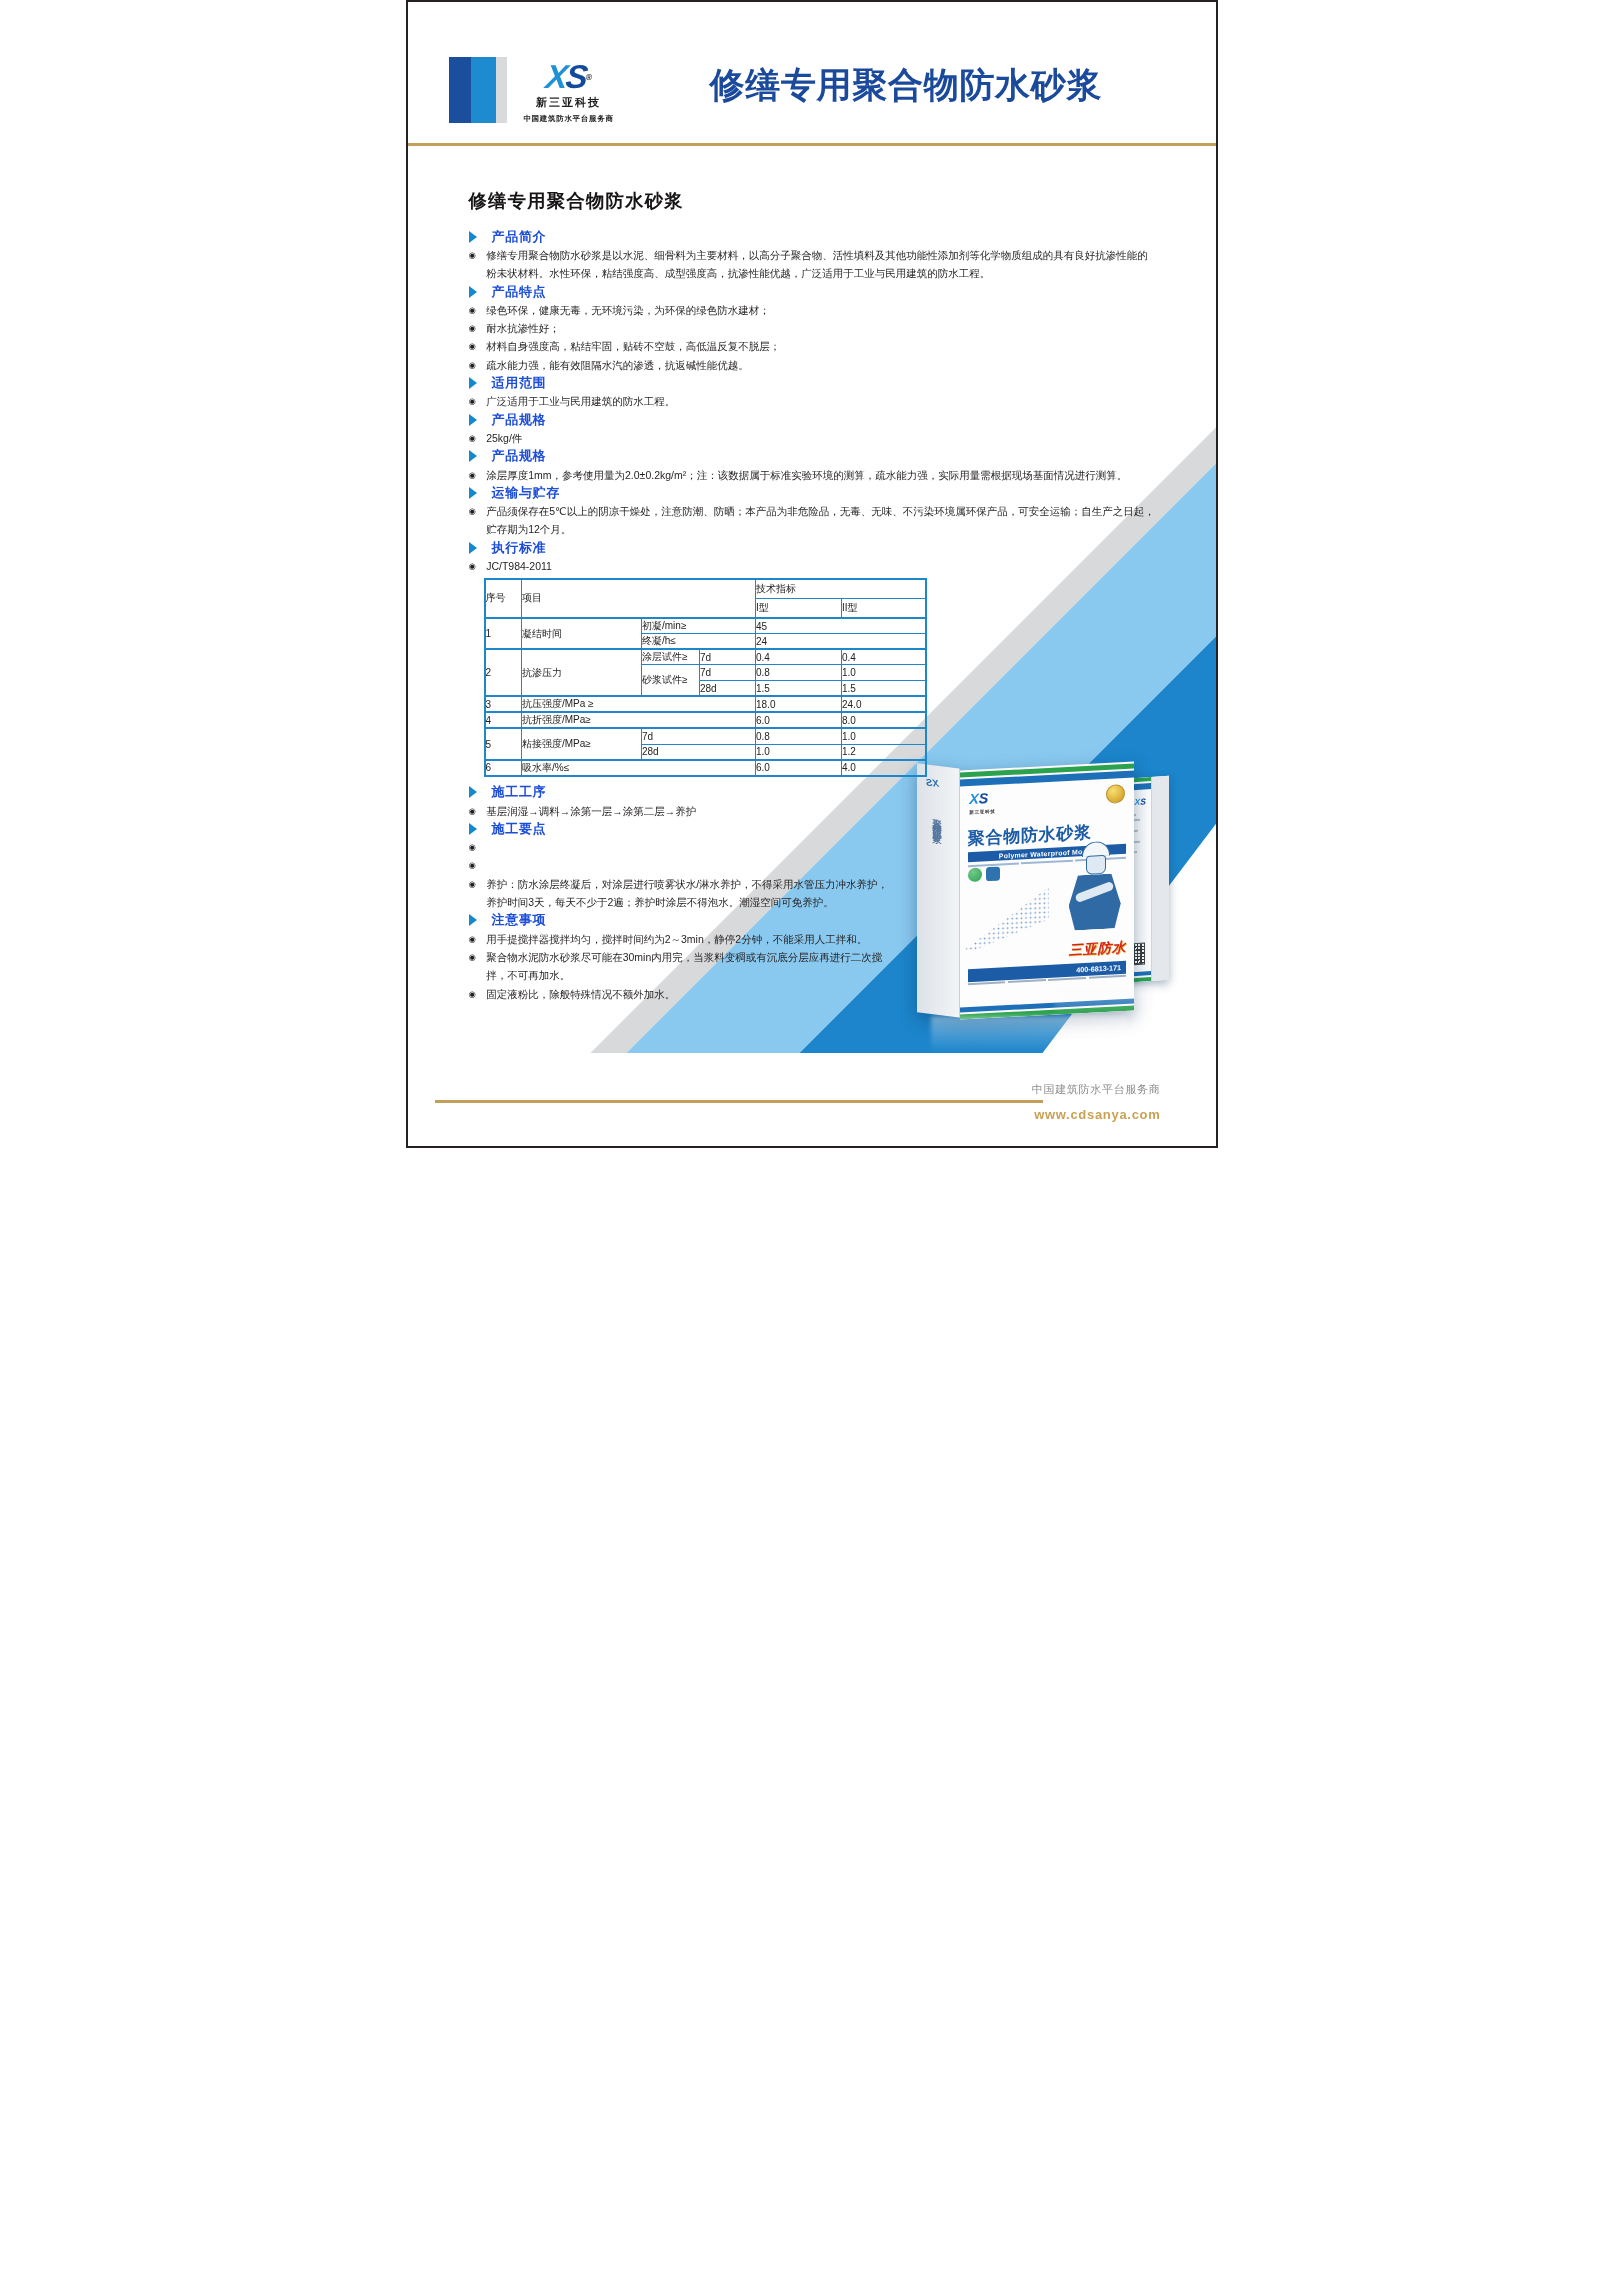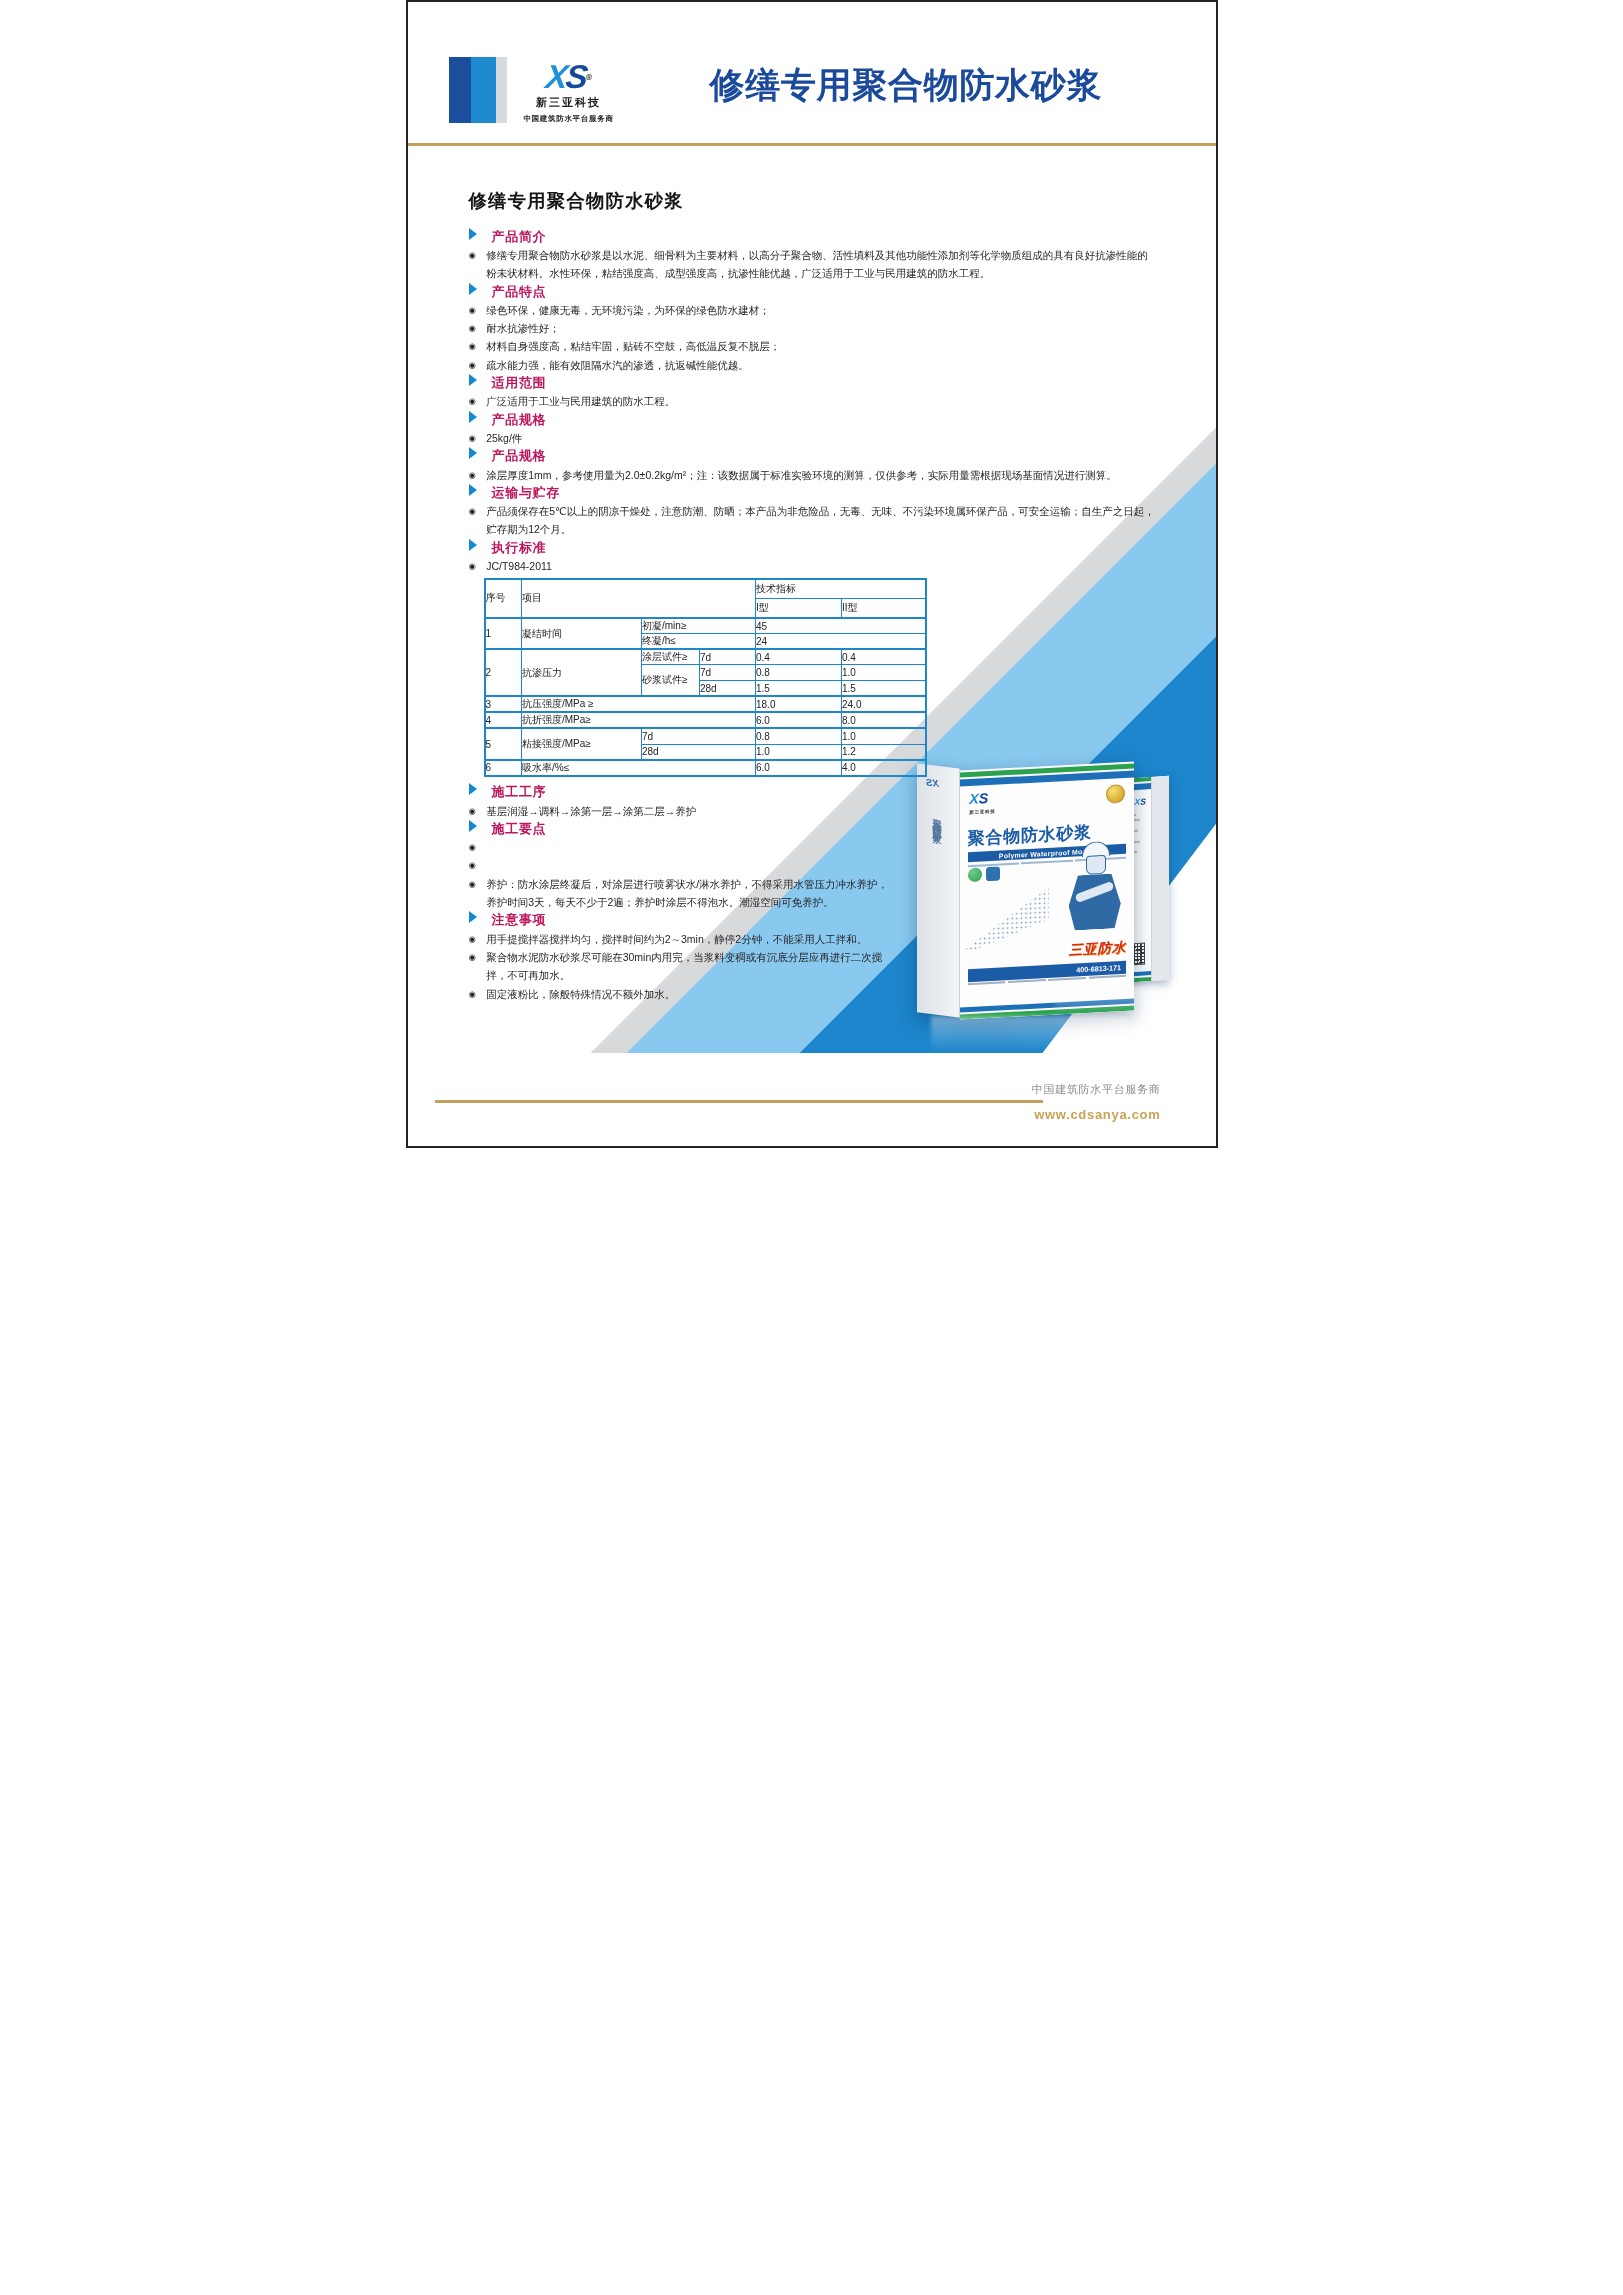--- a/index.html
+++ b/index.html
@@ -22,21 +22,21 @@
   .gold-line{position:absolute;background:#c2a05c;}
   .gold-top{left:0;top:141px;width:100%;height:3.3px;}
   
   .stripe{position:absolute;left:0;top:0;width:812px;height:1148px;pointer-events:none;}
   .stripe-gray{background:#d8d9da;clip-path:polygon(183px 1051px,812px 422px,812px 458px,219px 1051px);}
   .stripe-light{background:#8ac9ef;clip-path:polygon(219px 1051px,812px 458px,812px 631px,392px 1051px);}
   .stripe-dark{background:#1c85cb;clip-path:polygon(392px 1051px,812px 631px,812px 817px,635px 1051px);}
   
   .content{position:absolute;left:61px;top:188px;width:727px;z-index:3;}
   .doc-title{margin:0 0 15.7px 0;font-size:18.3px;line-height:22px;font-weight:900;color:#171415;letter-spacing:1.3px;}
-  .sec-head{display:flex;height:18.3px;font-size:13px;font-weight:900;color:#be185d;letter-spacing:0.7px;}
+  .sec-head{display:flex;align-items:center;height:18.3px;font-size:13px;font-weight:900;color:#1d4ed8;letter-spacing:0.7px;}
   .tri{width:0;height:0;border-left:8.5px solid #1489cf;border-top:6.5px solid transparent;border-bottom:6.5px solid transparent;margin-right:6.5px;flex:0 0 8.5px;}
   .bullet{display:flex;line-height:18.3px;font-size:10.5px;color:#221e1f;}
   .marker{flex:0 0 17.7px;font-size:8.5px;color:#221e1f;}
   .btext{white-space:pre-line;}
   
   .spec-table{border-collapse:collapse;margin:2.6px 0 6.5px 15px;table-layout:fixed;}
   .spec-table th,.spec-table td{border:1px solid #1d87c9;text-align:left;vertical-align:middle;
         font-size:10px;font-weight:500;color:#262223;padding:0;}
   .spec-table{border:2px solid #1d87c9;}
   .spec-table thead tr:first-child{height:20px;}
@@ -268,21 +268,21 @@
           <span class="btext">25kg/件</span>
         </div>
       </section>
       <section class="section">
         <div class="sec-head">
           <span class="tri"></span>
           <span>产品规格</span>
         </div>
         <div class="bullet">
           <span class="marker">◉</span>
-          <span class="btext">涂层厚度1mm，参考使用量为2.0±0.2kg/m²；注：该数据属于标准实验环境的测算，仅供参考，实际用量需根据现场基面情况进行测算。</span>
+          <span class="btext">涂层厚度1mm，参考使用量为2.0±0.2kg/m²；注：该数据属于标准实验环境的测算，疏水能力强，实际用量需根据现场基面情况进行测算。</span>
         </div>
       </section>
       <section class="section">
         <div class="sec-head">
           <span class="tri"></span>
           <span>运输与贮存</span>
         </div>
         <div class="bullet">
           <span class="marker">◉</span>
           <span class="btext">产品须保存在5℃以上的阴凉干燥处，注意防潮、防晒；本产品为非危险品，无毒、无味、不污染环境属环保产品，可安全运输；自生产之日起，

